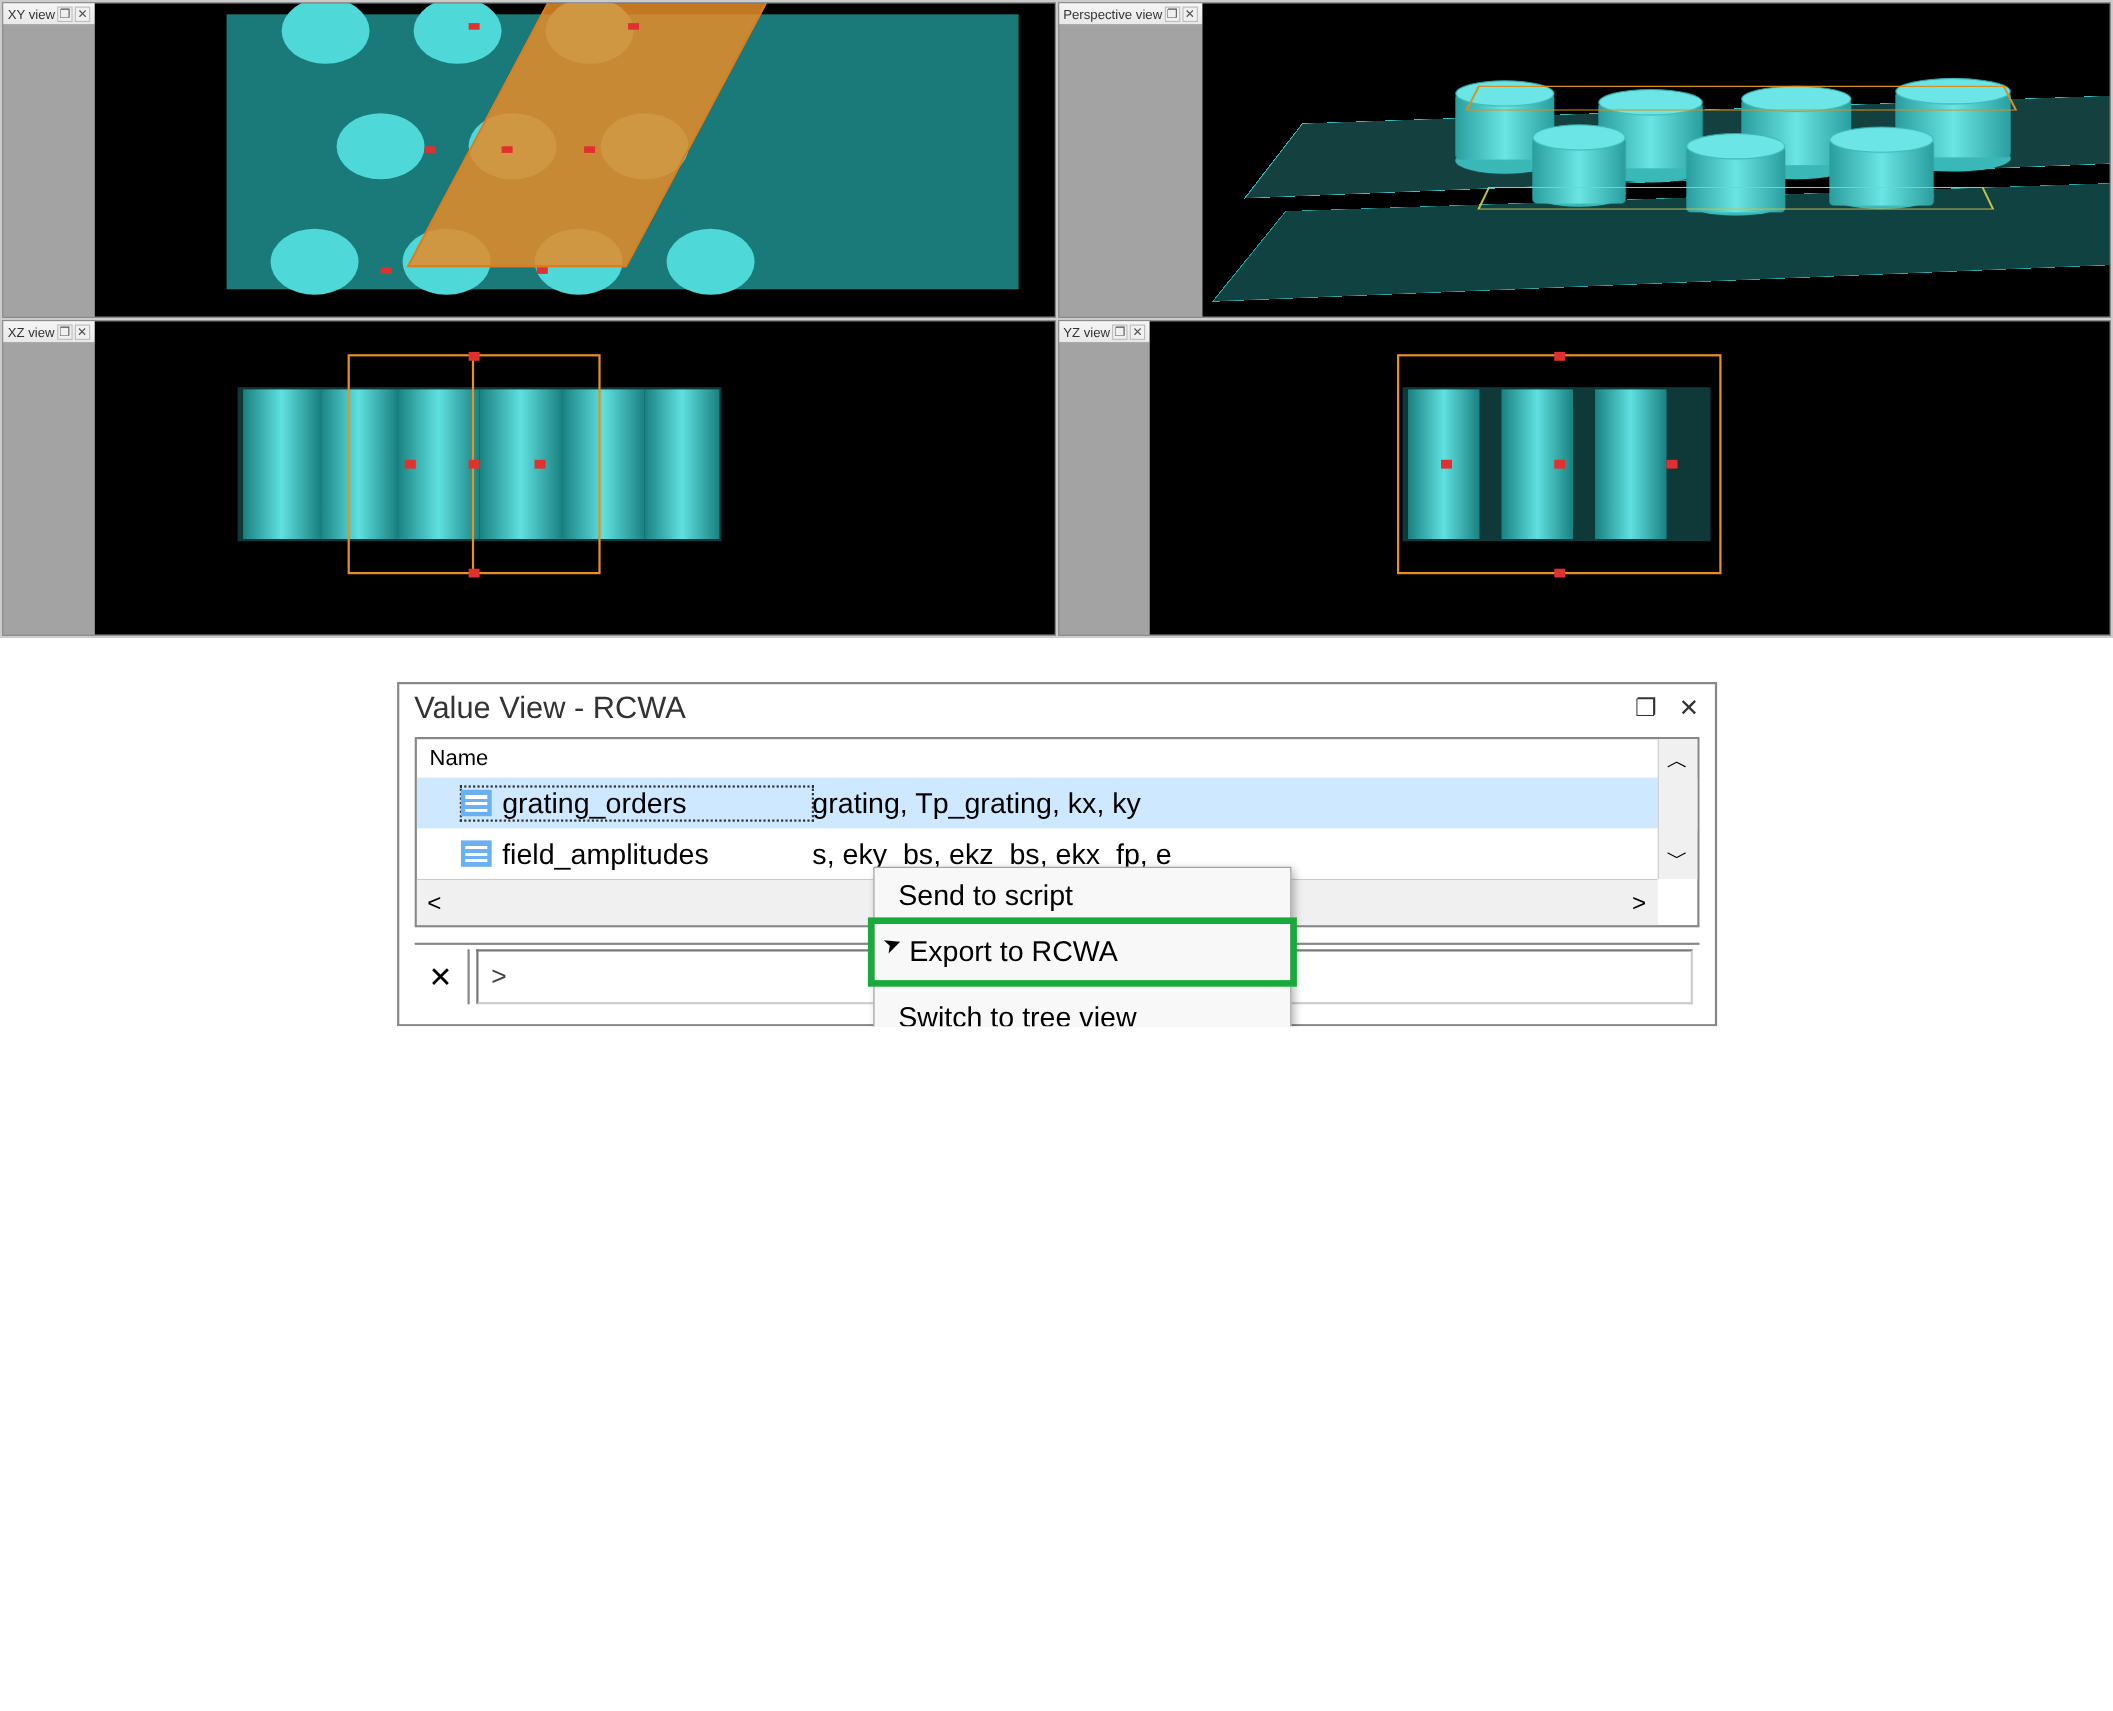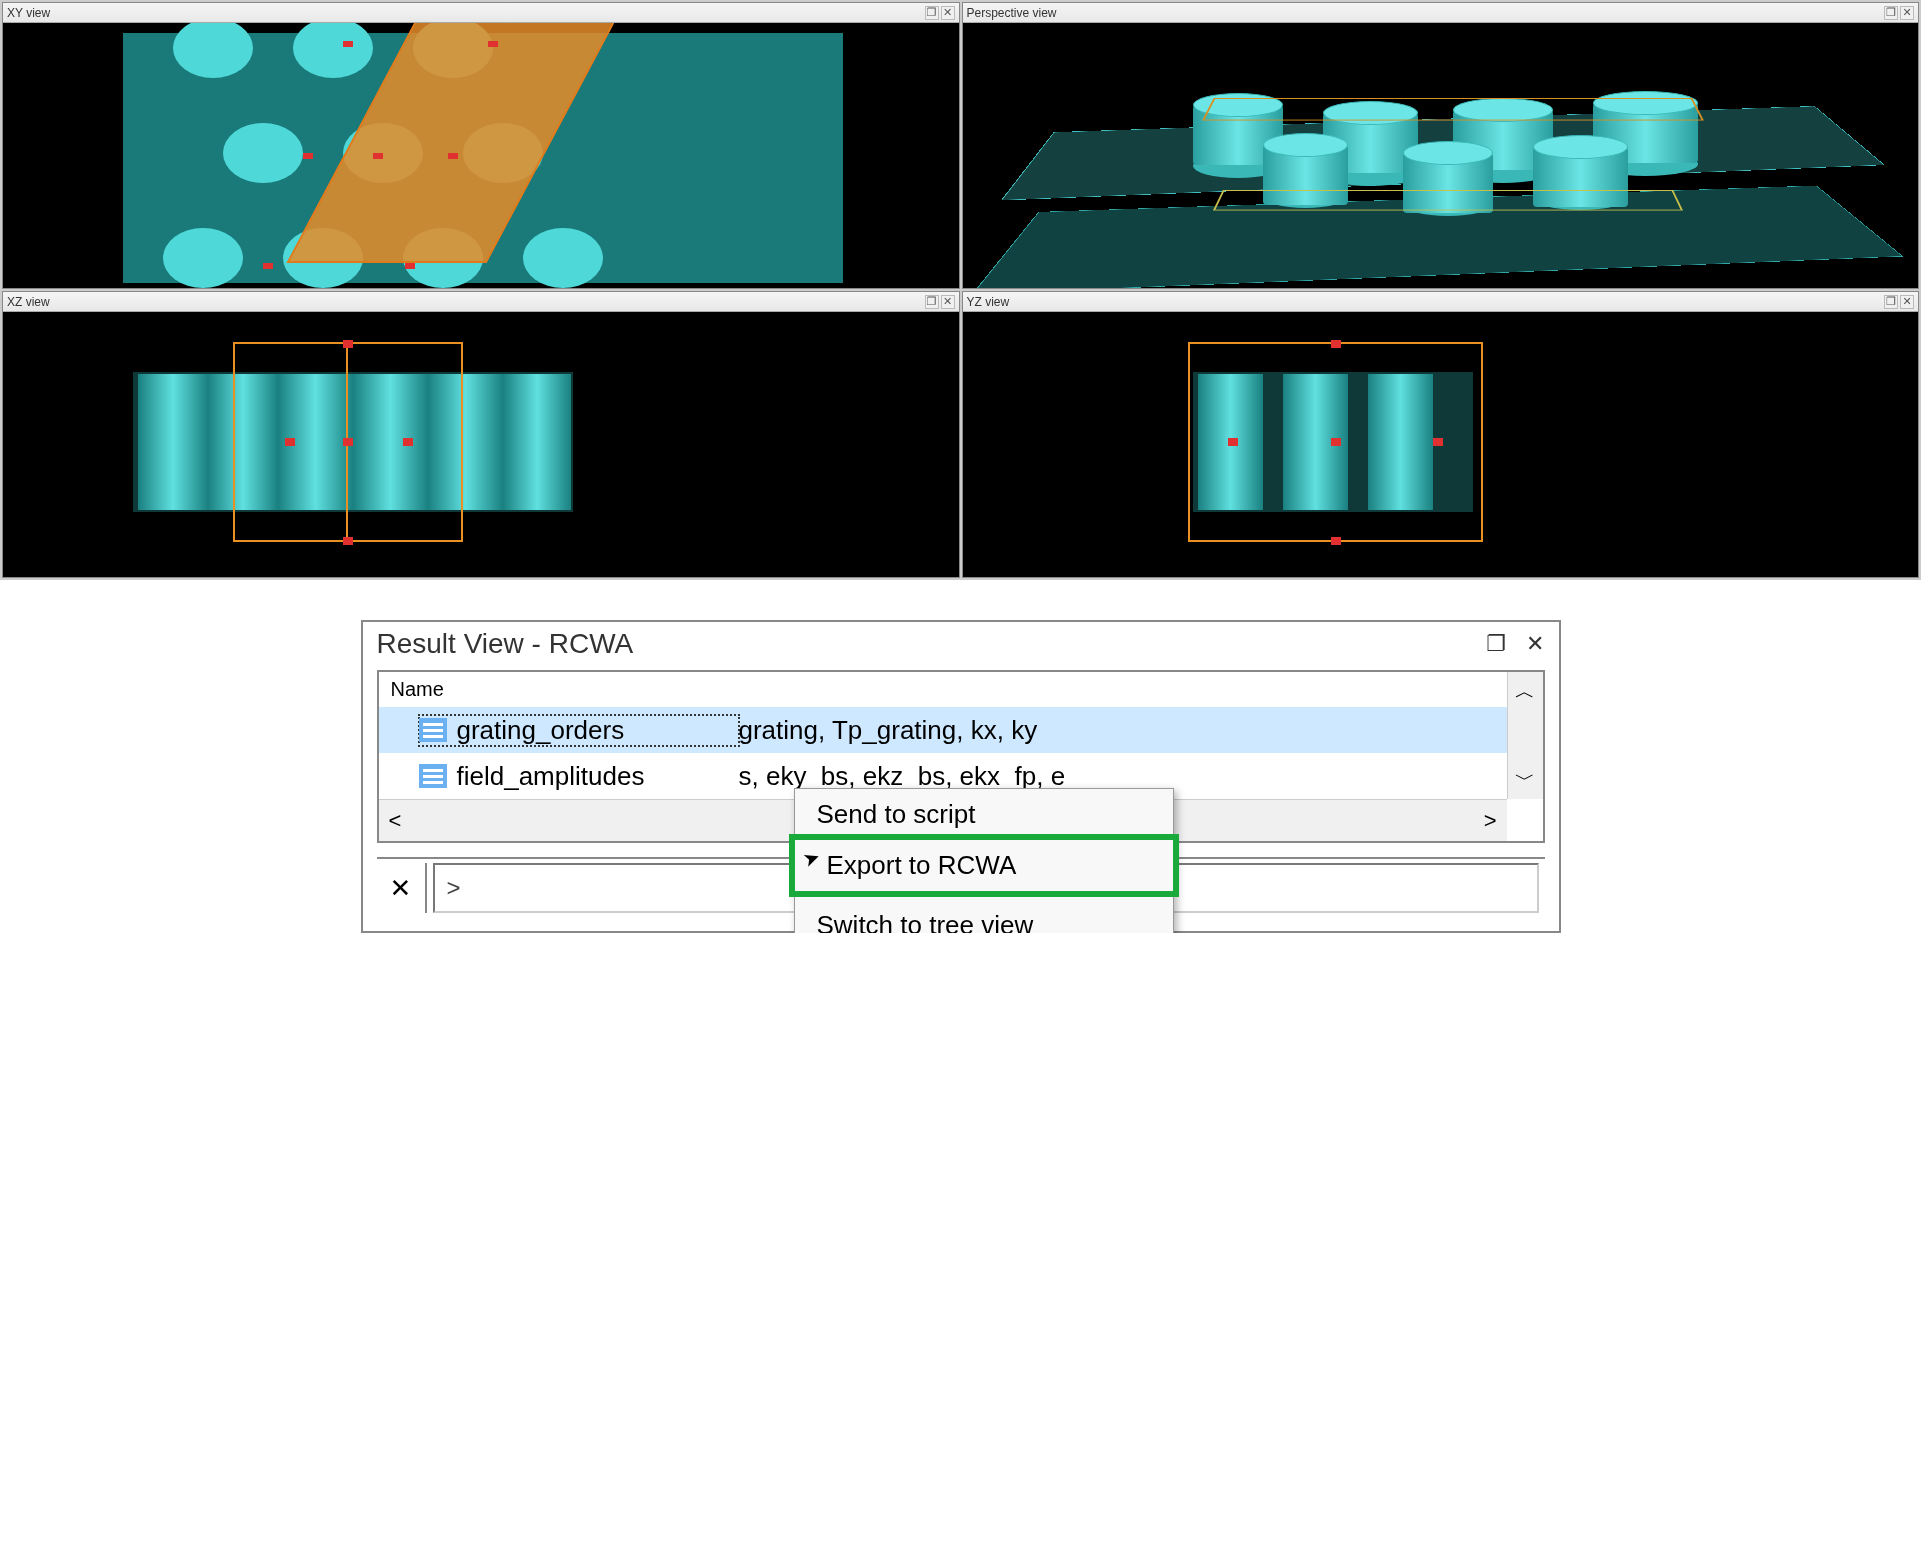--- a/index.html
+++ b/index.html
@@ -1,19 +1,19 @@
 <!DOCTYPE html>
 <html><head>
 <meta charset="utf-8">
 <style>
   * { box-sizing: border-box; margin: 0; padding: 0; }
   body { font-family: Arial, sans-serif; background: #fff; width: 1921px; }
   
   .viewport-grid { display: grid; grid-template-columns: 1fr 1fr; grid-template-rows: 287px 287px; gap: 2px; padding: 2px; background: #ccc; }
-  .viewport { background: #a16207; display: flex; flex-direction: column; border: 1px solid #888; }
+  .viewport { background: #a3a3a3; display: flex; flex-direction: row; border: 1px solid #888; }
   .vp-header { background: linear-gradient(#f5f5f5,#e8e8e8); border-bottom: 1px solid #aaa; height: 20px; display: flex; align-items: center; padding: 0 4px; font-size: 12px; color: #333; }
   .vp-header .spacer { flex: 1; }
   .vp-icon { width: 14px; height: 14px; display: inline-flex; align-items: center; justify-content: center; margin-left: 2px; cursor: pointer; font-size: 11px; color: #555; border: 1px solid #bbb; background: #f0f0f0; }
   .vp-canvas { flex: 1; position: relative; overflow: hidden; }
   
   
   .xy-bg { position: absolute; inset: 0; background: #000; }
   .xy-slab { position: absolute; left: 120px; top: 10px; width: 720px; height: 250px; background: #1a7a7a; }
   .xy-circle { position: absolute; width: 80px; height: 60px; background: #4fd8d8; border-radius: 50%; }
   .xy-parallel { position: absolute; width: 200px; height: 250px; left: 350px; top: -10px; transform: skewX(-28deg); background: rgba(230,140,40,0.85); border: 2px solid #e07b1c; }
@@ -197,21 +197,21 @@
       <div class="side-dot" style="left:265px; top:126px;"></div>
       <div class="side-dot" style="left:368px; top:126px;"></div>
       <div class="side-dot" style="left:470px; top:126px;"></div>
       <div class="side-dot" style="left:368px; top:225px;"></div>
     </div>
   </div>
 </div>
 
 <div class="result-wrap">
   <div class="result-title">
-    <span>Result View - RCWA</span>
+    <span>Value View - RCWA</span>
     <span class="spacer"></span>
     <span class="win-btn">❐</span>
     <span class="win-btn">✕</span>
   </div>
   <div class="result-body">
     <div class="result-headers">
       <div class="rh-name">Name</div>
     </div>
     <div class="result-row sel">
       <div class="rn sel-border">

